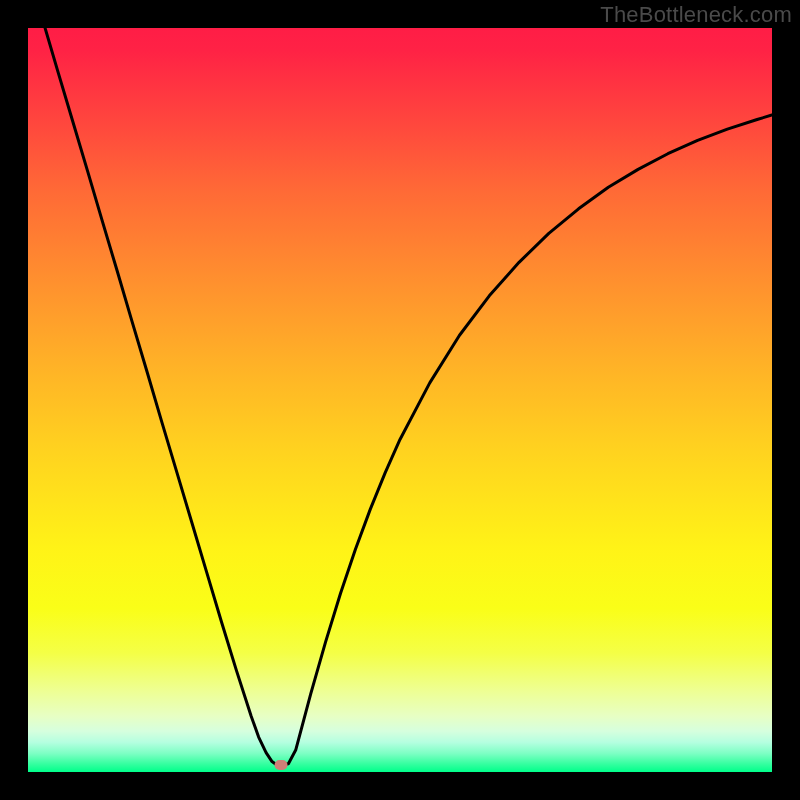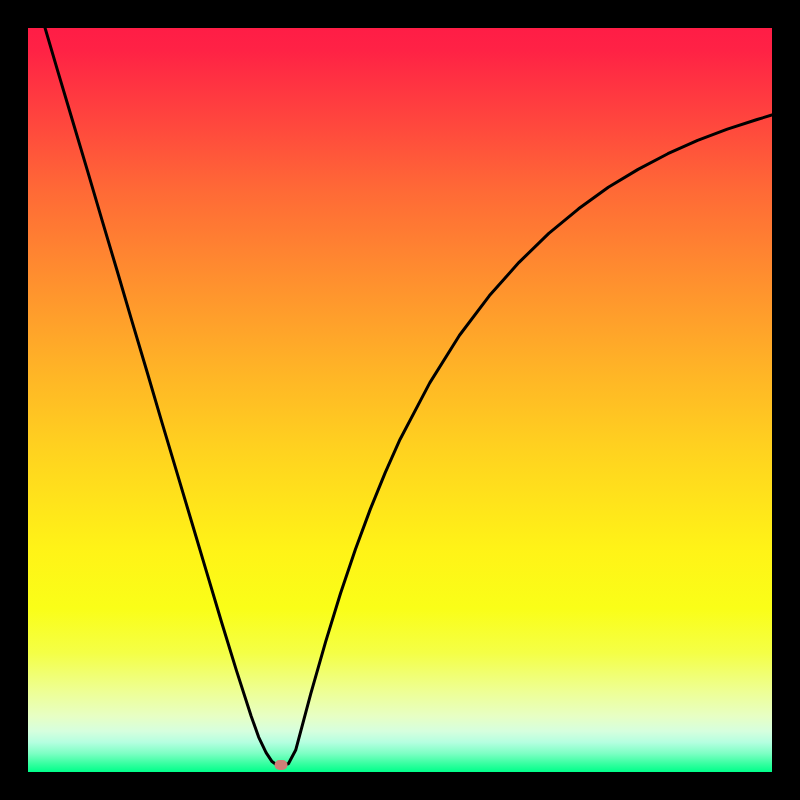--- a/index.html
+++ b/index.html
@@ -77,20 +77,21 @@
     background: #cf7f77;
     border-radius: 5px;
     z-index: 20;
     transform: translate(-50%, -50%);
   }
 </style>
 </head>
 <body>
 
 <div class="frame">
+  <div class="watermark">TheBottleneck.com</div>
 
   <div class="plot-area">
     <div class="gradient"></div>
 
     <svg class="curve" viewBox="0 0 744 744" preserveAspectRatio="none">
       <path id="curve-path" d="M0.00 -59.52 L14.88 -7.44 L29.76 43.15 L44.64 93.00 L59.52 142.85 L74.40 193.44 L89.28 243.29 L104.16 293.88 L119.04 343.73 L133.92 394.32 L148.80 444.17 L163.68 494.02 L178.56 543.86 L193.44 593.71 L208.32 642.07 L223.20 688.20 L230.64 709.03 L238.08 724.66 L244.03 733.58 L249.24 737.30 L252.96 737.30 L256.68 736.56 L260.40 735.82 L267.84 721.68 L282.72 665.88 L297.60 613.80 L312.48 565.44 L327.36 521.54 L342.24 481.37 L357.12 444.91 L372.00 411.43 L401.76 354.89 L431.52 307.27 L461.28 267.84 L491.04 234.36 L520.80 205.34 L550.56 180.79 L580.32 159.22 L610.08 141.36 L639.84 125.74 L669.60 112.34 L699.36 101.18 L729.12 91.51 L744.00 87.05" fill="none" stroke="#000" stroke-width="3" stroke-linejoin="round" stroke-linecap="round"></path>
     </svg>
 
     <div class="marker" id="opt-marker" style="left: 252.96px; top: 737.304px;"></div>
   </div>

